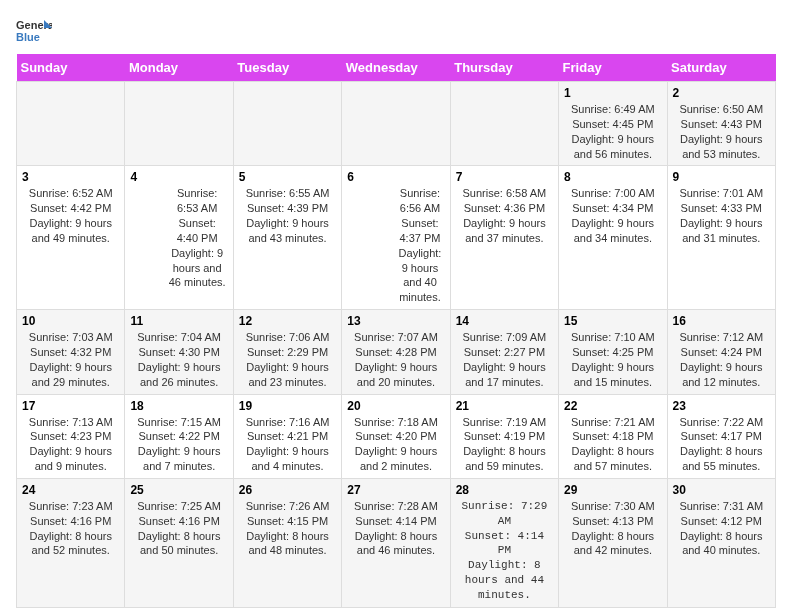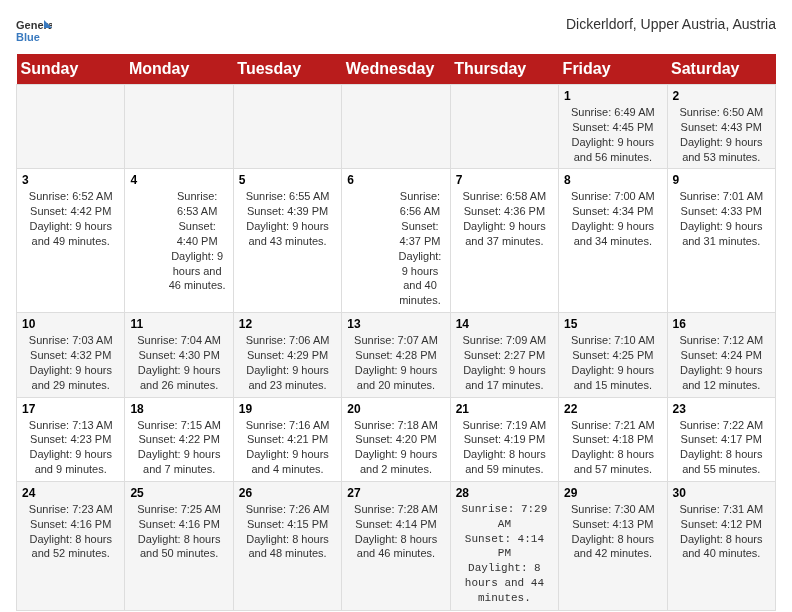--- a/index.html
+++ b/index.html
@@ -37,25 +37,25 @@
     .location-title {
       font-size: 14px;
       color: #333;
     }
     table {
       width: 100%;
       border-collapse: collapse;
       font-size: 11px;
     }
     thead tr th {
-      background-color: #b91c1c;
+      background-color: #d946ef;
       color: #fff;
       padding: 6px 4px;
       text-align: left;
-      font-size: 16px;
+      font-size: 13px;
       font-weight: bold;
     }
     tbody tr td {
       vertical-align: top;
       padding: 4px 5px;
       border: 1px solid #ddd;
       height: 80px;
       width: 108px;
     }
     tbody tr:nth-child(odd) td {
@@ -85,21 +85,20 @@
 
 <div class="header-section">
   <div class="logo">
     <svg class="logo-icon" viewBox="0 0 36 30" xmlns="http://www.w3.org/2000/svg">
       <text x="0" y="13" font-size="11" font-weight="bold" fill="#333">General</text>
       <text x="0" y="25" font-size="11" font-weight="bold" fill="#3a7abf">Blue</text>
       <polygon points="28,4 36,12 28,12" fill="#3a7abf"></polygon>
     </svg>
   </div>
   <div class="title-section">
-    <div class="location-title">Dickerldorf, Upper Austria, Austria</div>
   </div>
 </div>
 
 <table>
   <thead>
     <tr>
     <th>Sunday</th>
         <th>Monday</th>
         <th>Tuesday</th>
         <th>Wednesday</th>
@@ -181,21 +180,21 @@
         </td>
         <td>
           <span class="day-number">11</span>
           <div class="day-info" style="white-space: pre-line;">Sunrise: 7:04 AM
 Sunset: 4:30 PM
 Daylight: 9 hours and 26 minutes.</div>
         </td>
         <td>
           <span class="day-number">12</span>
           <div class="day-info" style="white-space: pre-line;">Sunrise: 7:06 AM
-Sunset: 4:29 PM
+Sunset: 2:29 PM
 Daylight: 9 hours and 23 minutes.</div>
         </td>
         <td>
           <span class="day-number">13</span>
           <div class="day-info" style="white-space: pre-line;">Sunrise: 7:07 AM
 Sunset: 4:28 PM
 Daylight: 9 hours and 20 minutes.</div>
         </td>
         <td>
           <span class="day-number">14</span>

